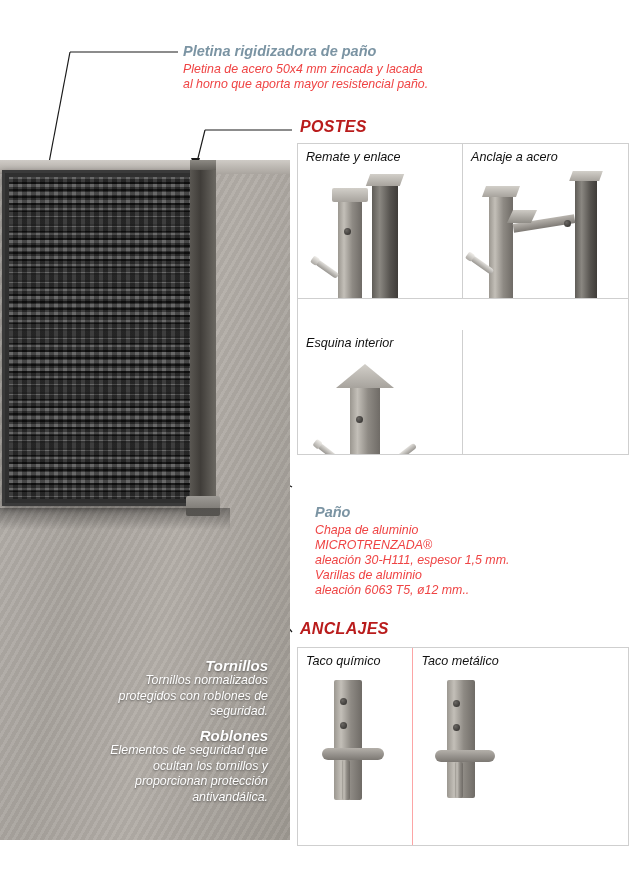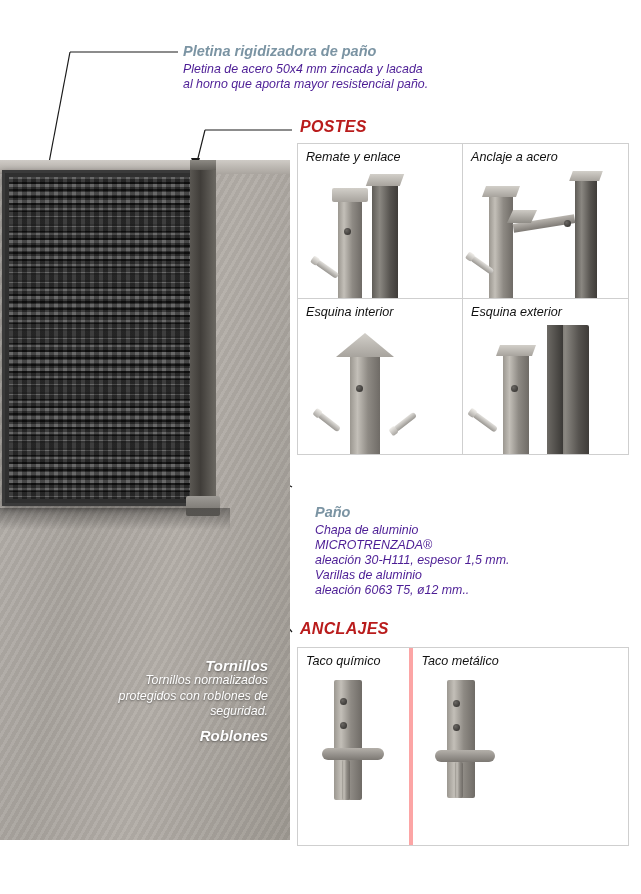--- a/index.html
+++ b/index.html
@@ -34,45 +34,45 @@
      background:linear-gradient(180deg,#8d8a84,#63605b);}
   .post-cap{position:absolute;left:186px;top:336px;width:34px;height:20px;
      background:linear-gradient(180deg,#9d9a95,#6e6b66);border-radius:2px;}
   .shadow-base{position:absolute;left:0px;top:348px;width:230px;height:22px;
      background:linear-gradient(180deg,rgba(0,0,0,.35),rgba(0,0,0,0));}
   svg.leaders{position:absolute;left:0;top:0;width:641px;height:894px;pointer-events:none;}
 
   
   .lbl-head{color:#7b94a3;font-weight:bold;font-size:14.5px;}
   .lbl-head-lg{color:#b91c1c;font-weight:bold;font-size:16px;letter-spacing:.3px;}
-  .body-txt{font-size:12.4px;line-height:15px;color:#4c1d95;}
+  .body-txt{font-size:12.4px;line-height:15px;color:#ef4444;}
 
   .t-pletina{position:absolute;left:183px;top:43px;width:360px;}
   .t-pano{position:absolute;left:315px;top:504px;width:300px;}
   .t-postes{position:absolute;left:300px;top:118px;}
   .t-anclajes{position:absolute;left:300px;top:620px;}
 
   .white-block{position:absolute;right:32px;width:240px;text-align:right;color:#ffffff;
                font-size:12.4px;line-height:15.4px;text-shadow:0 1px 2px rgba(0,0,0,.45);}
   .white-block .wh-title{font-weight:bold;font-size:15px;color:#ffffff;}
   .wb1{left:28px;top:658px;width:240px;}
   .wb2{left:14px;top:728px;width:254px;}
 
   
   .grid-postes{position:absolute;left:297px;top:143px;width:330px;height:310px;
      border:1px solid #cfcfcf;display:grid;grid-template-columns:1fr 1fr;grid-template-rows:1fr 1fr;}
   .cell{position:relative;border-right:1px solid #cfcfcf;border-bottom:1px solid #cfcfcf;overflow:hidden;background:#fff;}
   .cell:nth-child(2n){border-right:none;}
-  .cell:nth-child(3),.cell:nth-child(4){border-bottom:none;}
+  .cell:nth-child(3),.cell:nth-child(4){border-bottom:none;margin-top:31px;}
   .cell-title{position:absolute;left:8px;top:6px;font-size:12.6px;color:#111;}
 
   
   .grid-anclajes{position:absolute;left:297px;top:647px;width:330px;height:197px;
      border:1px solid #cfcfcf;display:grid;grid-template-columns:1.05fr 1.05fr .9fr;}
-  .cell-a{position:relative;border-right:4px solid #fca5a5;background:#fff;overflow:hidden;}
+  .cell-a{position:relative;border-right:1px solid #fca5a5;background:#fff;overflow:hidden;}
   .cell-a:last-child{border-right:none;}
 
   
   .tube{position:absolute;border-radius:2px;
         background:linear-gradient(90deg,#9b9790 0%,#c3bfb8 25%,#8e8a84 60%,#6f6b66 100%);}
   .tube-dark{position:absolute;border-radius:2px;
         background:linear-gradient(90deg,#5f5c57 0%,#8a8781 30%,#56534f 70%,#3f3c39 100%);}
   .cap{position:absolute;background:linear-gradient(180deg,#d2cfc9,#a7a39d);}
   .screw{position:absolute;height:6px;border-radius:3px;
         background:linear-gradient(180deg,#e2e0dc,#9a9792);}
@@ -153,29 +153,20 @@
 
     <div class="cell">
       <div class="cell-title">Esquina interior</div>
       <div class="tube" style="left:52px;top:56px;width:30px;height:112px;"></div>
       <div class="cap" style="left:38px;top:34px;width:58px;height:24px;clip-path:polygon(0 100%,50% 0,100% 100%);"></div>
       <div class="hole" style="left:58px;top:86px;"></div>
       <div class="screw" style="left:18px;top:120px;width:26px;transform:rotate(38deg);"></div>
       <div class="screw" style="left:94px;top:120px;width:26px;transform:rotate(-38deg);"></div>
     </div>
 
-    <div class="cell">
-      <div class="cell-title">Esquina exterior</div>
-      <div class="tube" style="left:40px;top:54px;width:26px;height:112px;"></div>
-      <div class="cap" style="left:35px;top:46px;width:36px;height:11px;transform:skewX(-20deg);"></div>
-      <div class="tube-dark" style="left:92px;top:26px;width:34px;height:140px;"></div>
-      <div class="plate" style="left:84px;top:26px;width:16px;height:140px;background:linear-gradient(90deg,#6d6a65,#3b3936);"></div>
-      <div class="hole" style="left:48px;top:86px;"></div>
-      <div class="screw" style="left:8px;top:120px;width:28px;transform:rotate(36deg);"></div>
-    </div>
   </div>
 
   <div class="t-pano">
     <div class="lbl-head">Paño</div>
     <div class="body-txt" style="white-space:pre-line;margin-top:3px;">Chapa de aluminio
 MICROTRENZADA®
 aleación 30-H111, espesor 1,5 mm.
 Varillas de aluminio
 aleación 6063 T5, ø12 mm..</div>
   </div>
@@ -206,15 +197,19 @@
 
   <div class="white-block wb1">
     <div class="wh-title">Tornillos</div>
     <div style="white-space:pre-line;">Tornillos normalizados
 protegidos con roblones de
 seguridad.</div>
   </div>
 
   <div class="white-block wb2">
     <div class="wh-title">Roblones</div>
+    <div style="white-space:pre-line;">Elementos de seguridad que
+ocultan los tornillos y
+proporcionan protección
+antivandálica.</div>
   </div>
 
 </div>
 
 </body></html>

